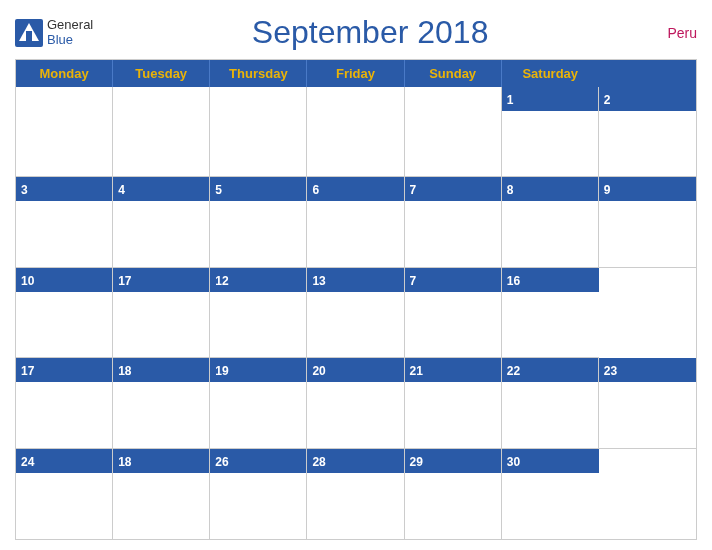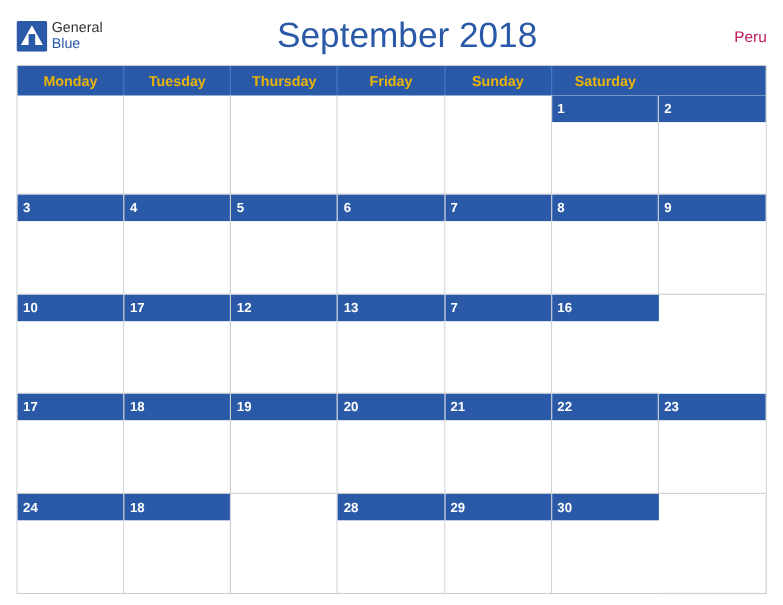--- a/index.html
+++ b/index.html
@@ -288,20 +288,21 @@
       <div class="calendar-row">
         <div class="calendar-cell">
           <div class="cell-number-row"><span class="cell-number">24</span></div>
           <div class="cell-body"></div>
         </div>
         <div class="calendar-cell">
           <div class="cell-number-row"><span class="cell-number">18</span></div>
           <div class="cell-body"></div>
         </div>
         <div class="calendar-cell">
+          <div class="cell-number-row"><span class="cell-number">26</span></div>
           <div class="cell-body"></div>
         </div>
         <div class="calendar-cell">
           <div class="cell-number-row"><span class="cell-number">28</span></div>
           <div class="cell-body"></div>
         </div>
         <div class="calendar-cell">
           <div class="cell-number-row"><span class="cell-number">29</span></div>
           <div class="cell-body"></div>
         </div>

